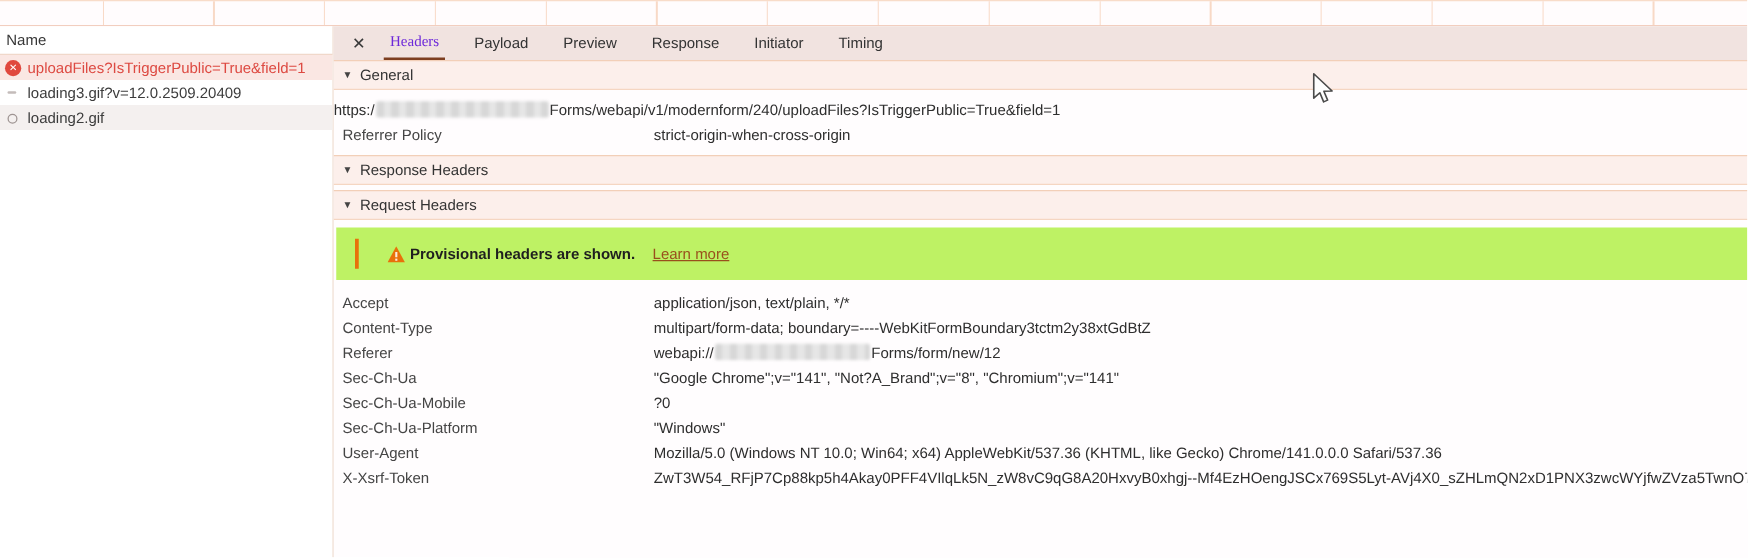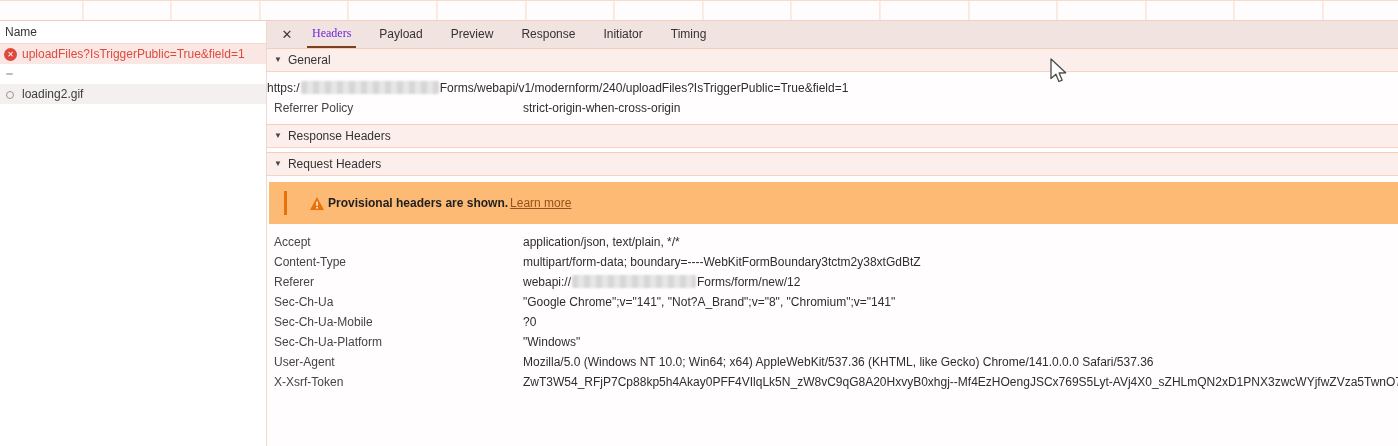--- a/index.html
+++ b/index.html
@@ -44,25 +44,25 @@
   .kv-area.req{padding-top:8px;}
   .kv{display:flex;height:20px;line-height:20px;white-space:nowrap;}
   .k{flex:none;width:249px;padding-left:7px;color:#454545;overflow:hidden;}
   .v{color:#2e2e2e;overflow:hidden;}
   .redact{display:inline-block;vertical-align:middle;height:13px;border-radius:2px;margin:0 1px;
     background:repeating-linear-gradient(to right,#d7d7d7 0,#d7d7d7 6px,#e6e6e6 6px,#e6e6e6 12px);
     filter:blur(1.3px);transform:translateY(-1px);}
   .redact-lg{width:138px;}
   .redact-sm{width:124px;}
   
-  .warn-banner{position:relative;margin:6px 0 0 2px;height:42px;background:#fdba74;display:flex;align-items:center;padding-left:41px;text-align:center;}
+  .warn-banner{position:relative;margin:6px 0 0 2px;height:42px;background:#bef264;display:flex;align-items:center;padding-left:41px;text-align:center;}
   .warn-bar{position:absolute;left:15px;top:9px;bottom:9px;width:2.5px;background:#e8710a;}
   .warn-icon{margin-right:4px;flex:none;}
   .warn-text{font-weight:bold;color:#1f1f1f;}
-  .warn-link{color:#99501c;text-decoration:underline;margin-left:2px;cursor:pointer;}
+  .warn-link{color:#99501c;text-decoration:underline;margin-left:14px;cursor:pointer;}
   
   .cursor{position:absolute;left:1048px;top:58px;pointer-events:none;}
 </style>
 </head>
 <body>
 
 <div class="app">
 
   <div class="overview-strip"></div>
 
@@ -71,20 +71,21 @@
     <div class="sidebar">
       <div class="name-header">Name</div>
 
       <div class="req-row error-selected">
         <span class="err-icon">✕</span>
         <span class="req-label">uploadFiles?IsTriggerPublic=True&amp;field=1</span>
       </div>
 
       <div class="req-row">
         <span class="img-icon"></span>
+        <span class="req-label">loading3.gif?v=12.0.2509.20409</span>
       </div>
 
       <div class="req-row stripe">
         <span class="gif-icon"></span>
         <span class="req-label">loading2.gif</span>
       </div>
     </div>
 
     <div class="panel">
 

